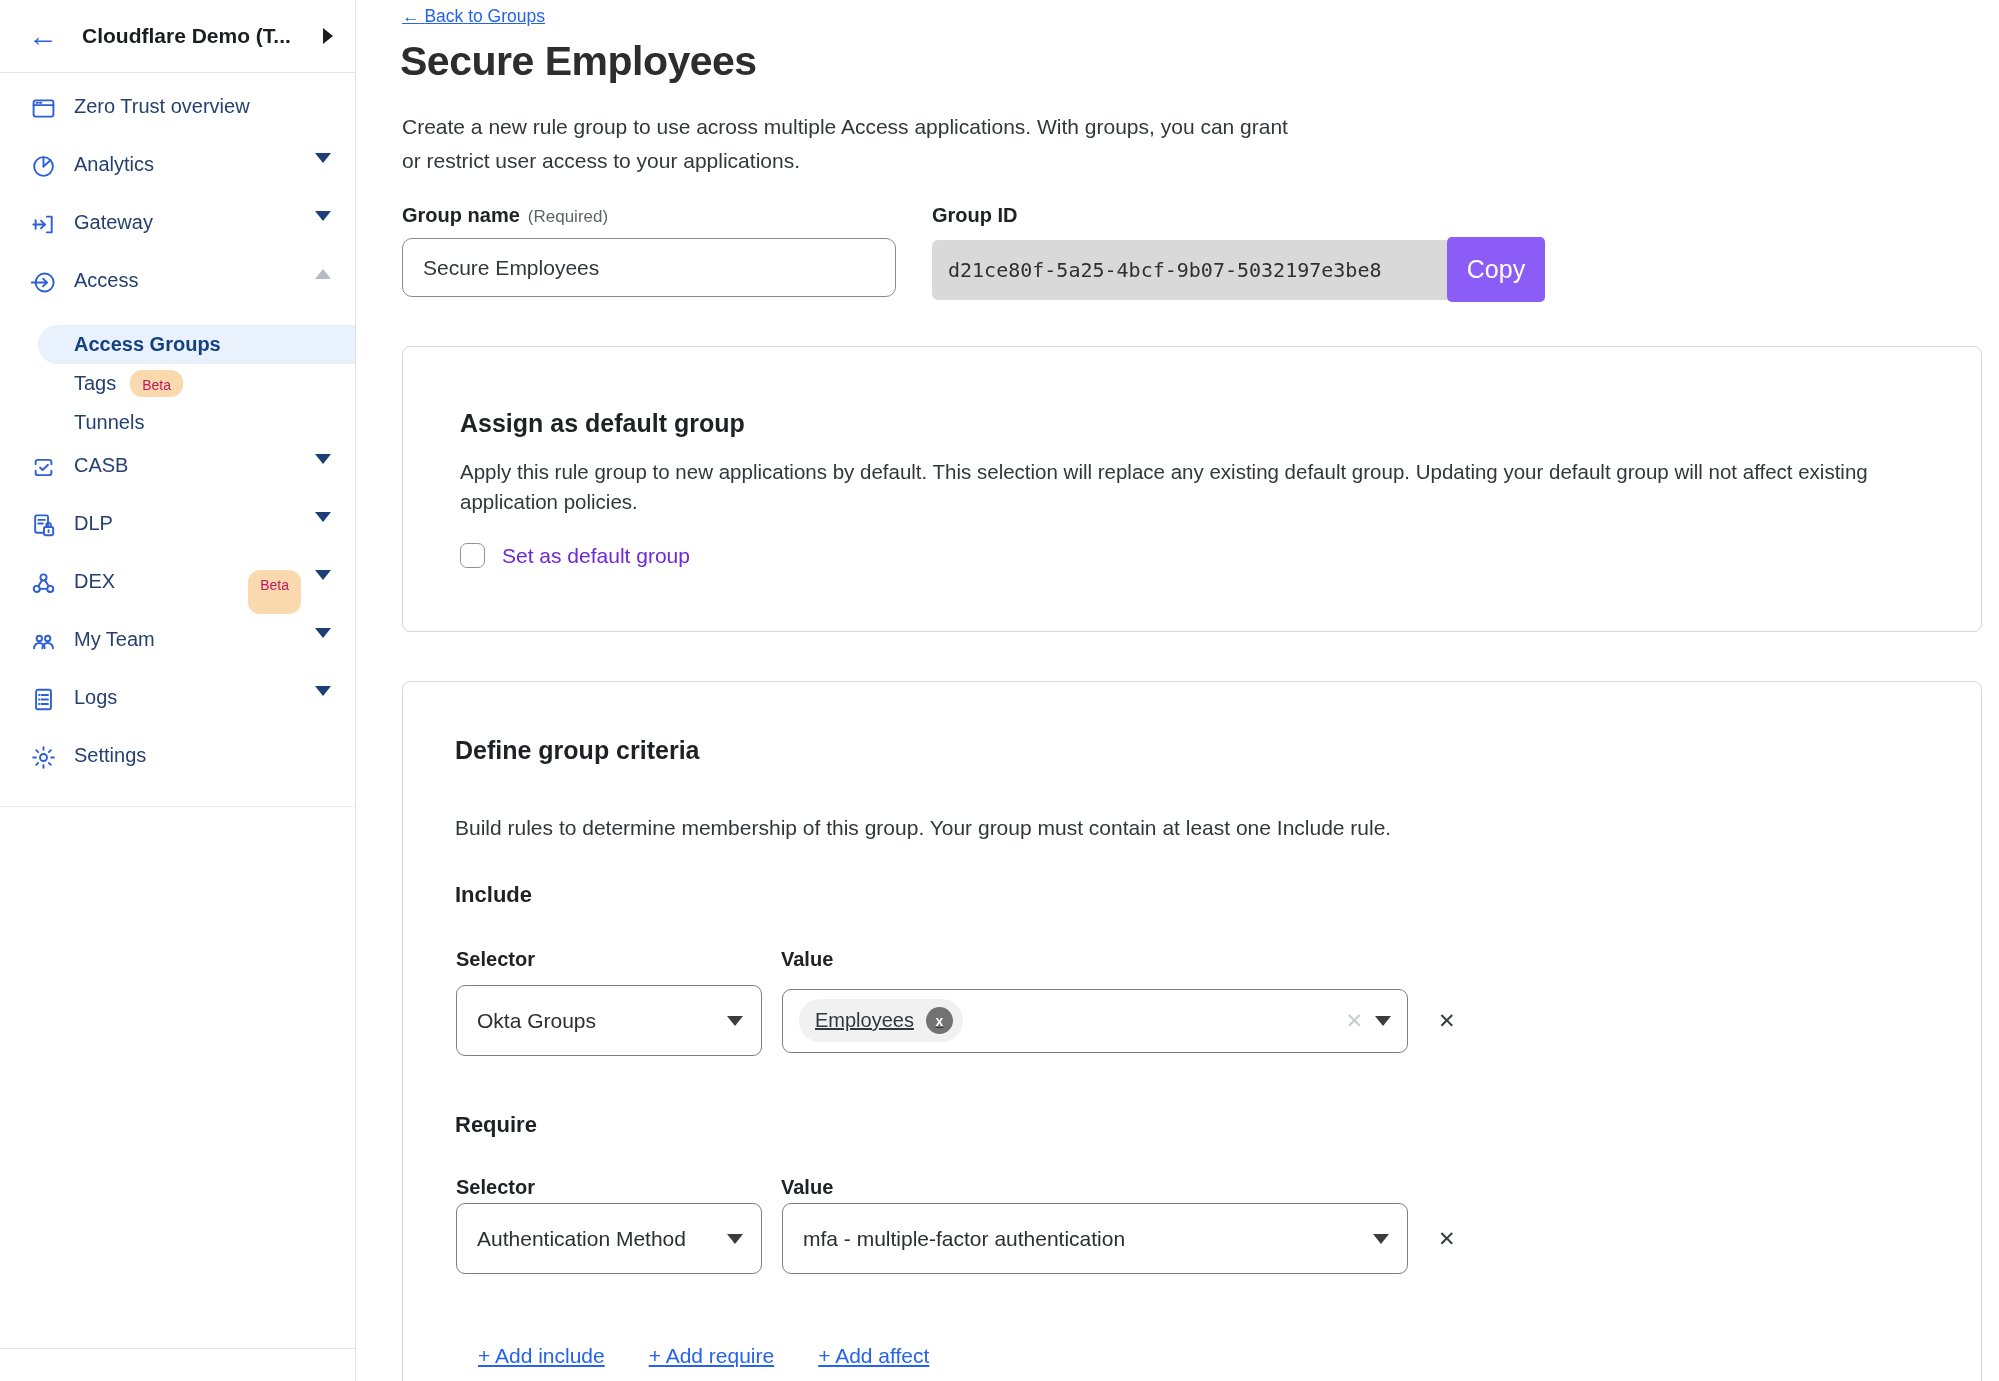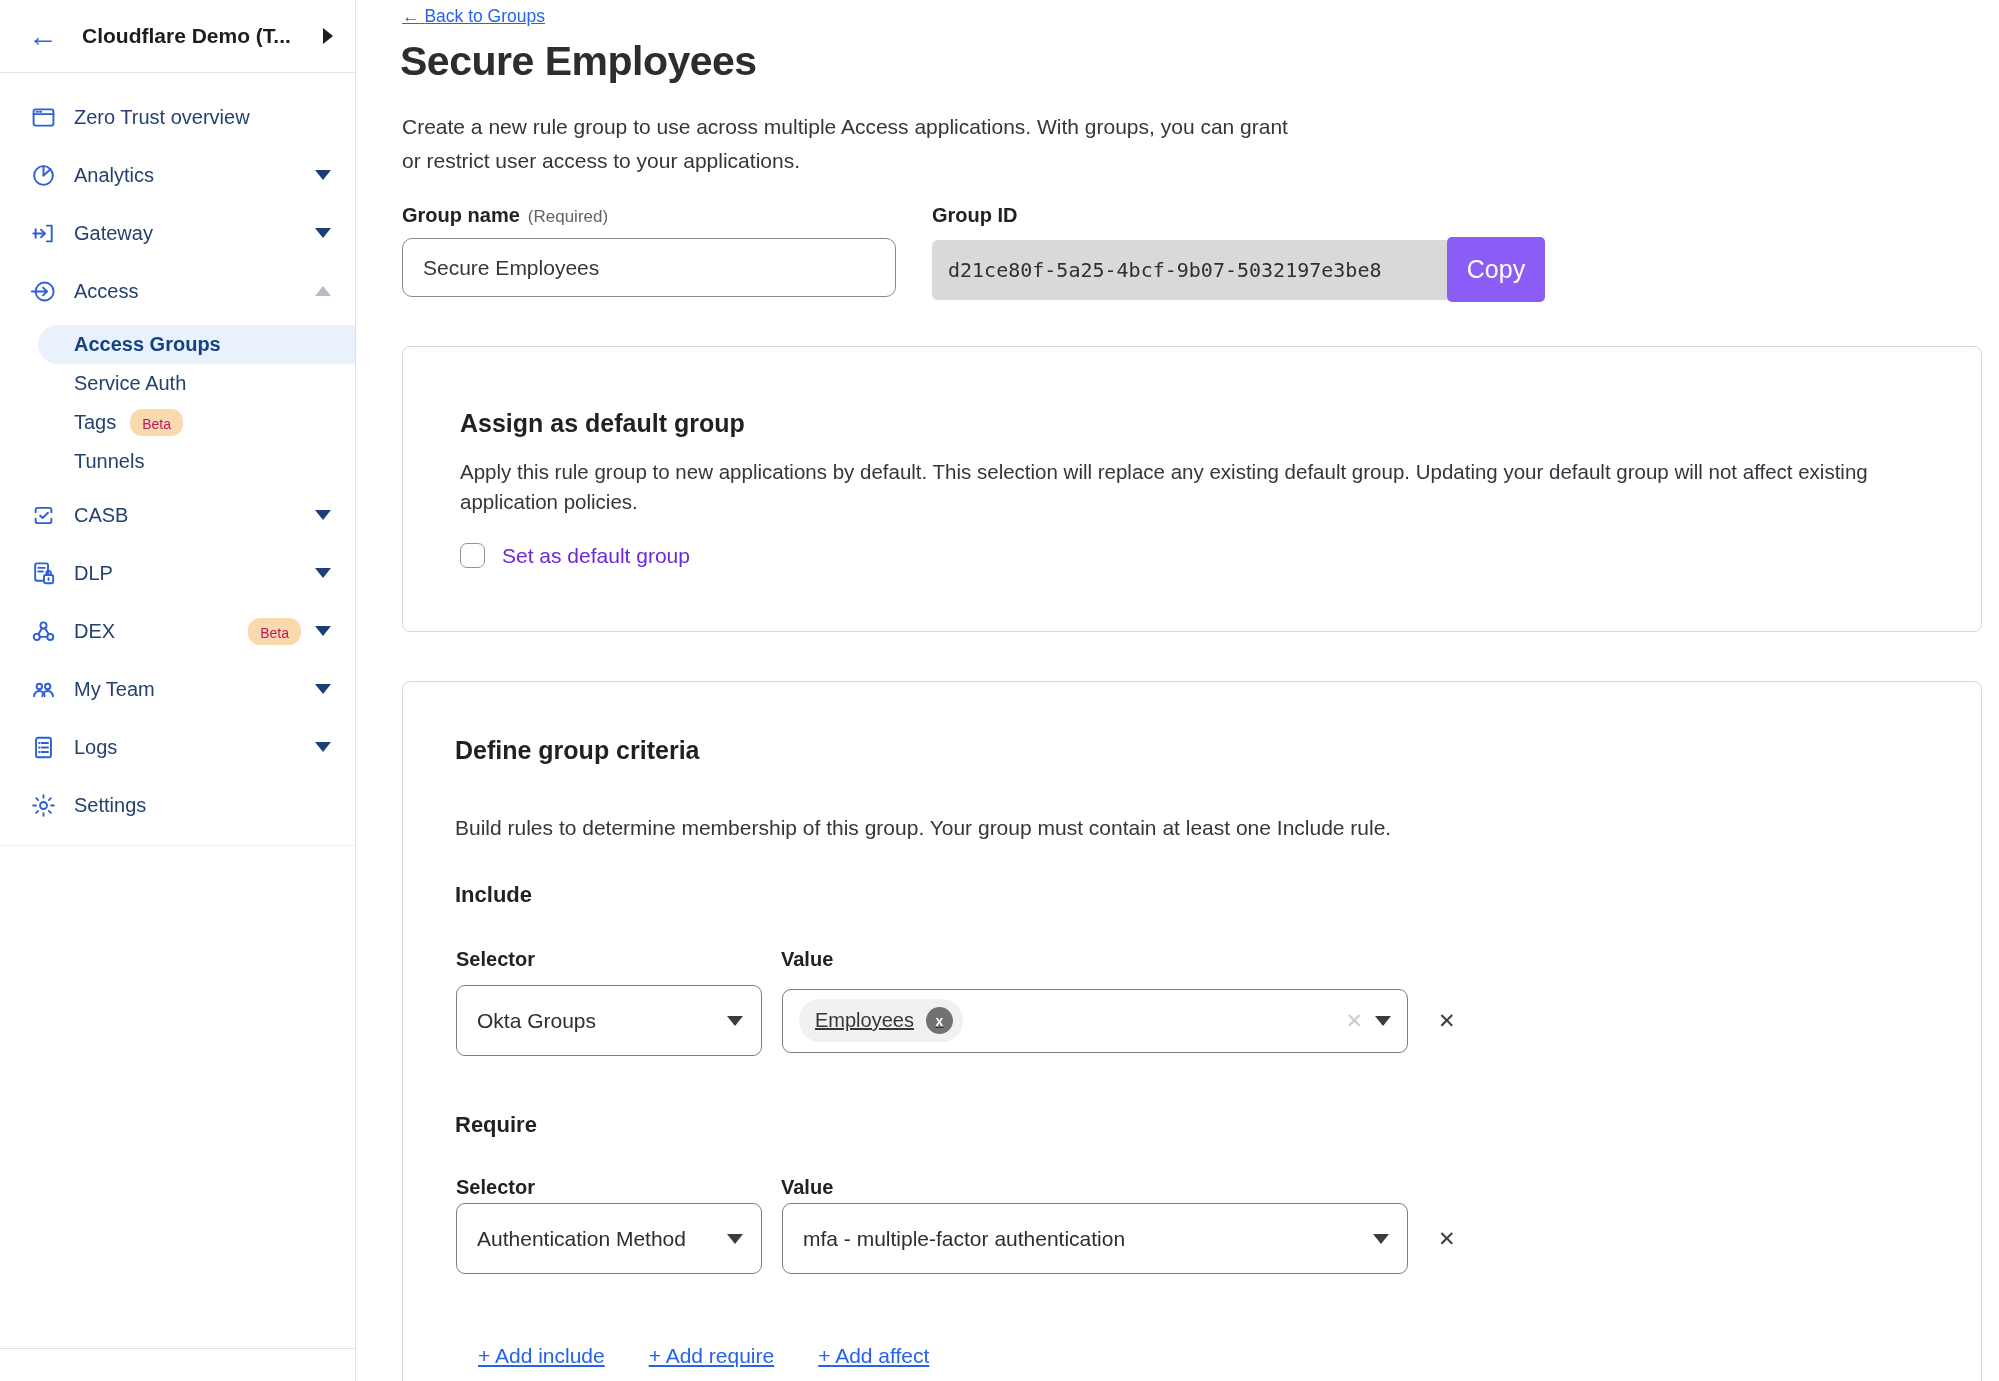--- a/index.html
+++ b/index.html
@@ -8,21 +8,21 @@
     width:1999px; height:1381px; position:relative; overflow:hidden;
     background:#ffffff; font-family:"Liberation Sans", sans-serif; color:#26282c;
   }
   
   .sidebar { position:absolute; left:0; top:0; width:356px; height:1381px; background:#fff; border-right:1px solid #e3e3e3; }
   .sb-header { height:73px; border-bottom:1px solid #e3e3e3; display:flex; align-items:center; padding:0 22px 0 28px; }
   .back-arrow { color:#2e62d9; font-size:30px; line-height:1; cursor:pointer; }
   .sb-title { font-size:21px; font-weight:700; color:#1b1d21; margin-left:24px; flex:1; white-space:nowrap; overflow:hidden; }
   .tri-right { width:0; height:0; border-top:8px solid transparent; border-bottom:8px solid transparent; border-left:10px solid #1b1d21; }
   .nav { padding-top:22px; }
-  .nav-item { height:44px; display:flex; align-items:center; padding:0 24px 0 30px; margin-bottom:14px; cursor:pointer; }
+  .nav-item { height:44px; display:flex; padding:0 24px 0 30px; margin-bottom:14px; cursor:pointer; }
   .nav-icon { width:27px; height:27px; flex:none; }
   .nav-icon svg { width:27px; height:27px; display:block; }
   .nav-label { margin-left:17px; font-size:20px; color:#24416f; flex:1; white-space:nowrap; }
   .tri-down { width:0; height:0; border-left:8px solid transparent; border-right:8px solid transparent; border-top:10px solid #1d3f77; }
   .tri-up { width:0; height:0; border-left:8px solid transparent; border-right:8px solid transparent; border-bottom:10px solid #b5bbc5; }
   .sub { margin:-2px 0 12px 0; }
   .sub-item { height:39px; display:flex; align-items:center; padding-left:74px; font-size:20px; color:#24416f; cursor:pointer; white-space:nowrap; }
   .sub-item.active { margin-left:38px; padding-left:36px; background:#e9f1fc; border-radius:22px 0 0 22px; font-weight:700; color:#15417e; }
   .beta { margin-left:14px; background:#fbd9ae; color:#be185d; font-size:14px; line-height:1; padding:8px 12px 5px; border-radius:12px; font-weight:400; }
   .nav-divider { border:none; border-top:1px solid #ececec; margin:18px 0 0 0; }
@@ -125,23 +125,20 @@
       </span>
       <span class="nav-label">Access</span>
       <span class="tri-up"></span>
     </div>
 
     <div class="sub">
       <div class="sub-item active">
         <span>Access Groups</span>
       </div>
       <div class="sub-item">
-        <span>Service Auth</span>
-      </div>
-      <div class="sub-item">
         <span>Tags</span>
         <span class="beta">Beta</span>
       </div>
       <div class="sub-item">
         <span>Tunnels</span>
       </div>
     </div>
 
     <div class="nav-item">
       <span class="nav-icon">

